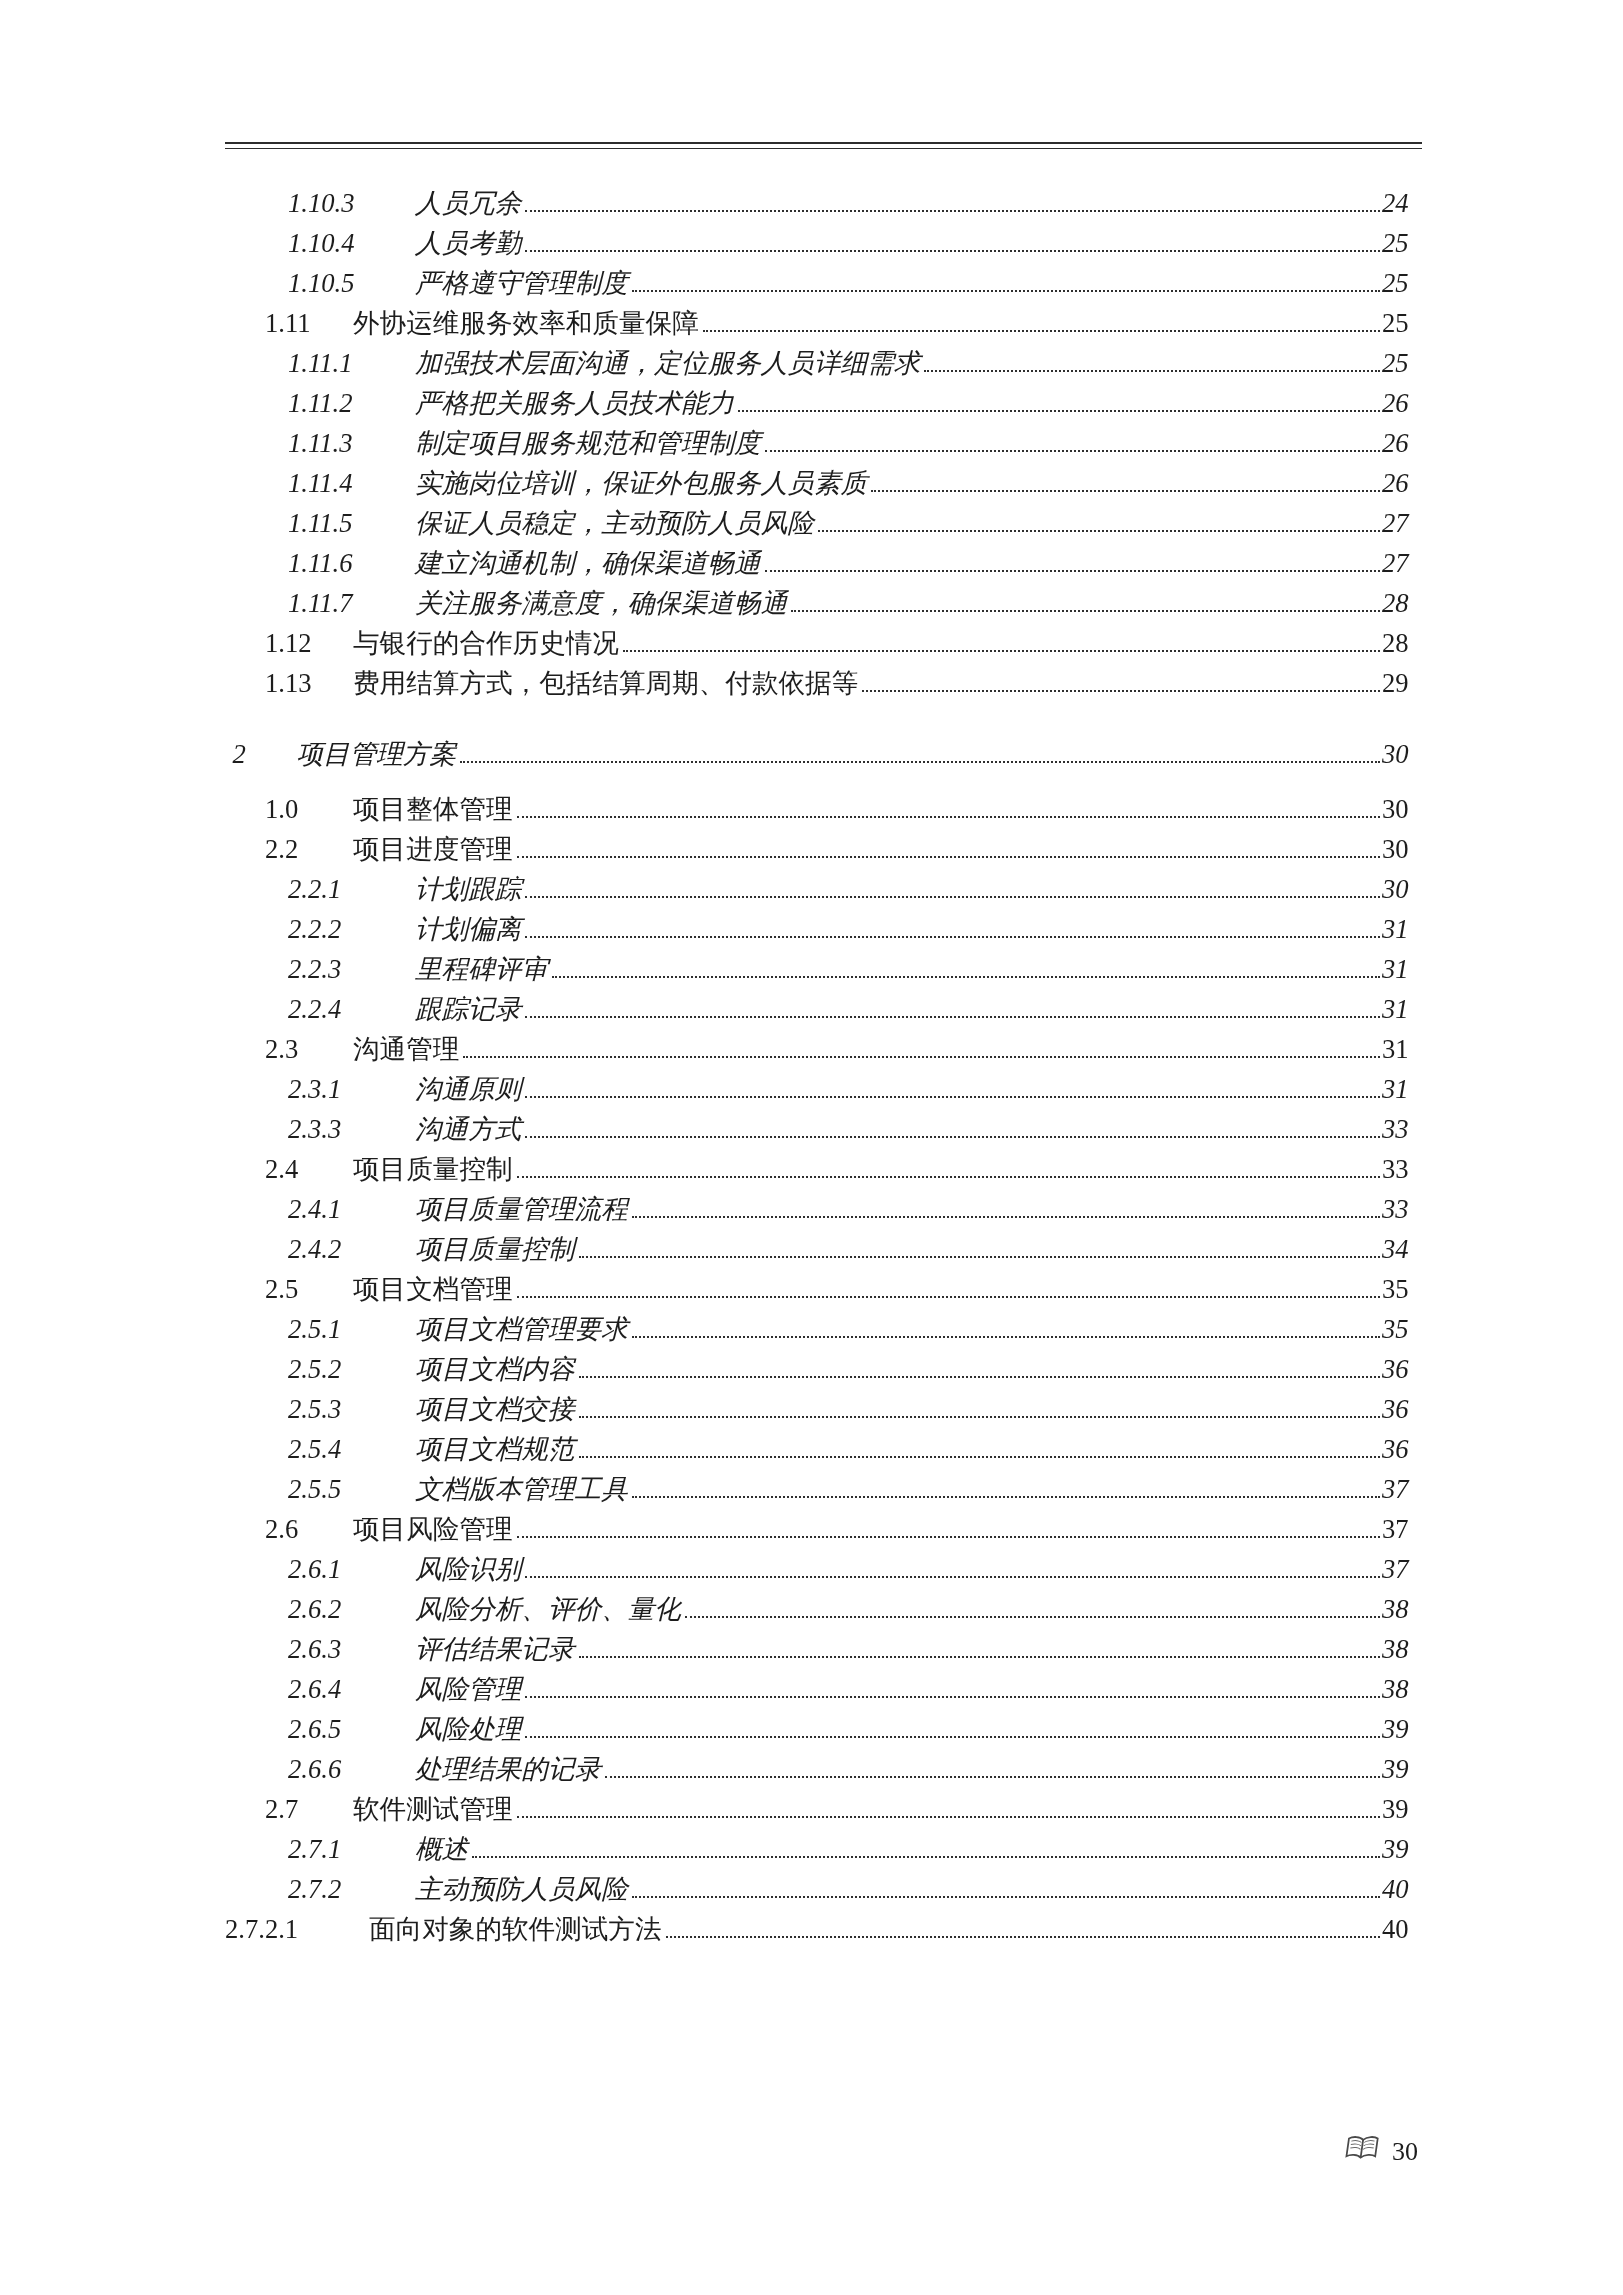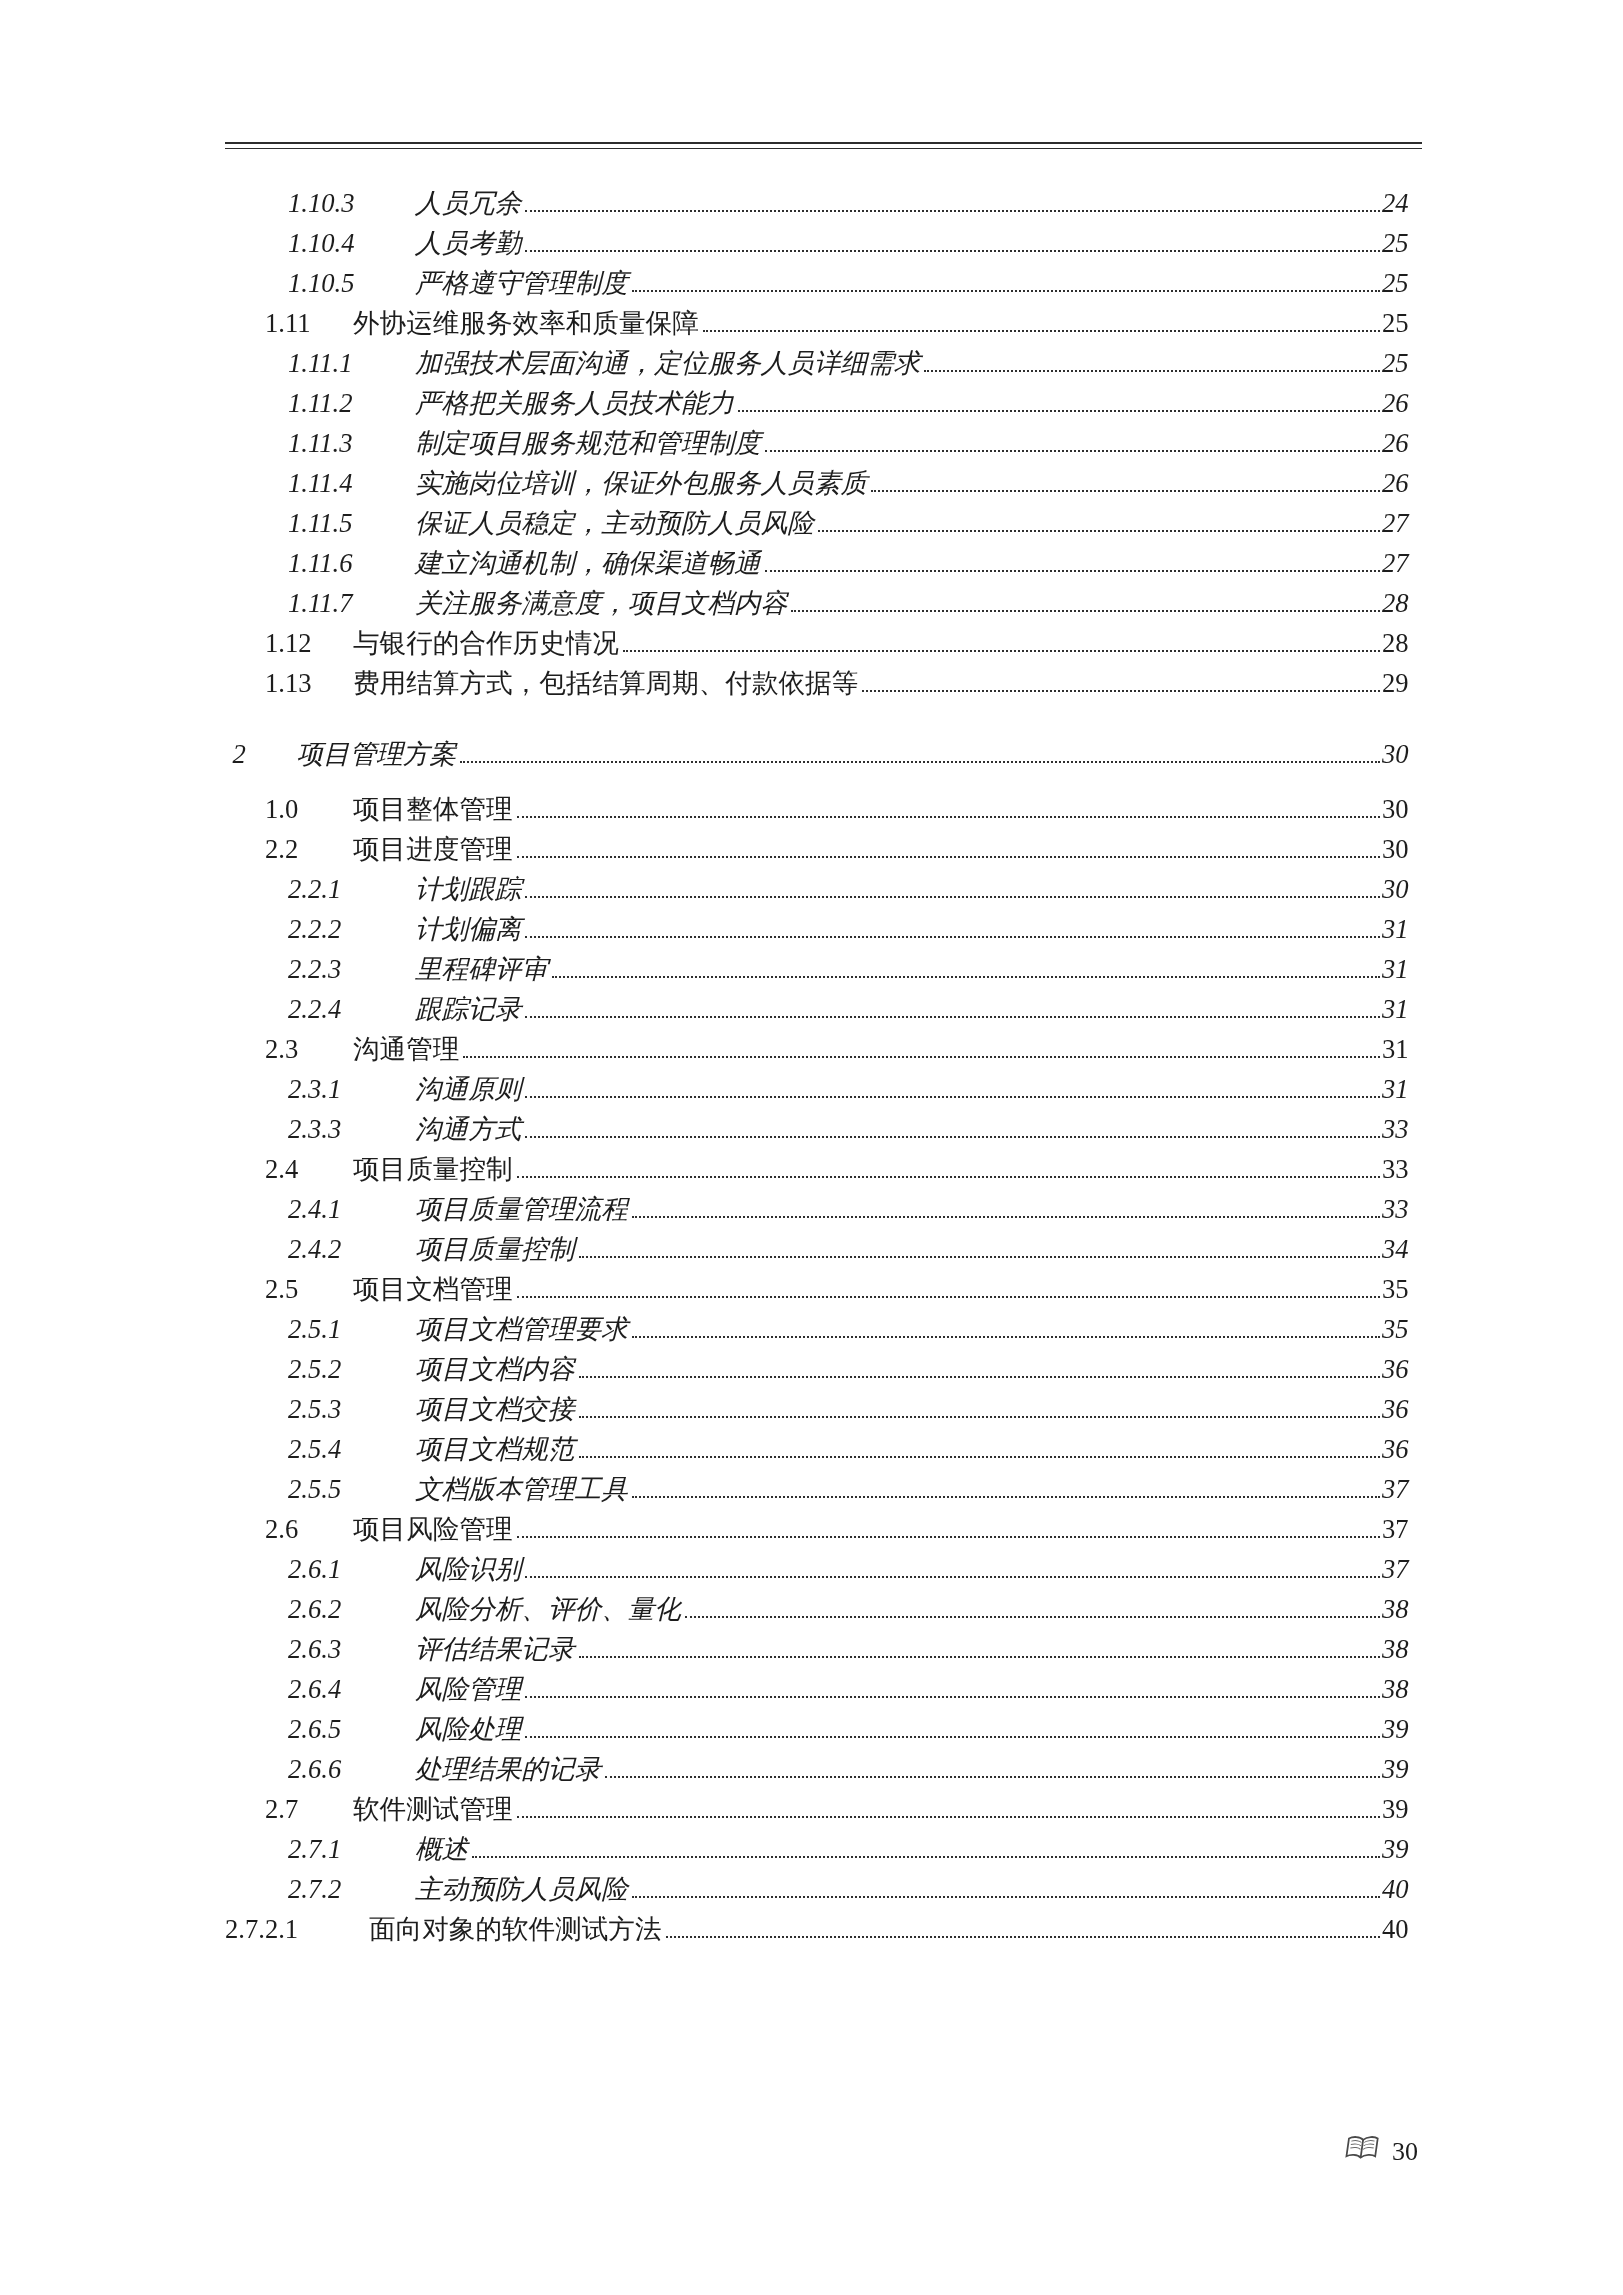--- a/index.html
+++ b/index.html
@@ -151,21 +151,21 @@
         <span class="pagenum">27</span>
       </div>
       <div class="row lvl3 italic">
         <span class="num">1.11.6</span>
         <span class="title">建立沟通机制，确保渠道畅通</span>
         <span class="leader"></span>
         <span class="pagenum">27</span>
       </div>
       <div class="row lvl3 italic">
         <span class="num">1.11.7</span>
-        <span class="title">关注服务满意度，项目文档内容</span>
+        <span class="title">关注服务满意度，确保渠道畅通</span>
         <span class="leader"></span>
         <span class="pagenum">28</span>
       </div>
       <div class="row lvl2">
         <span class="num">1.12</span>
         <span class="title">与银行的合作历史情况</span>
         <span class="leader"></span>
         <span class="pagenum">28</span>
       </div>
       <div class="row lvl2">

